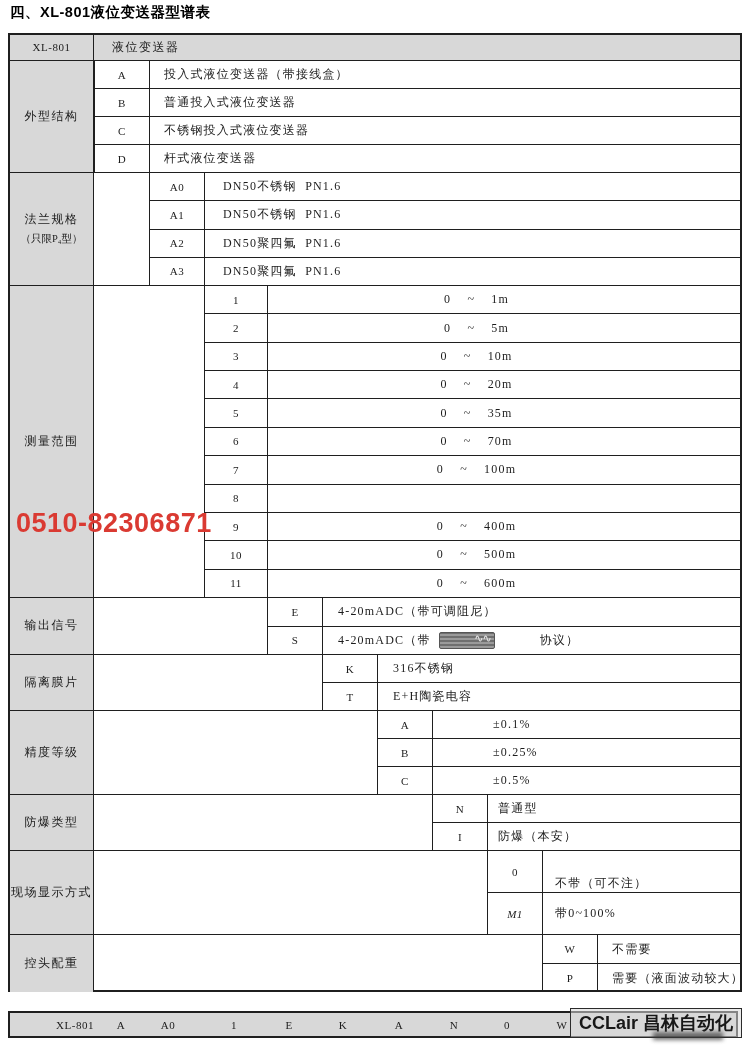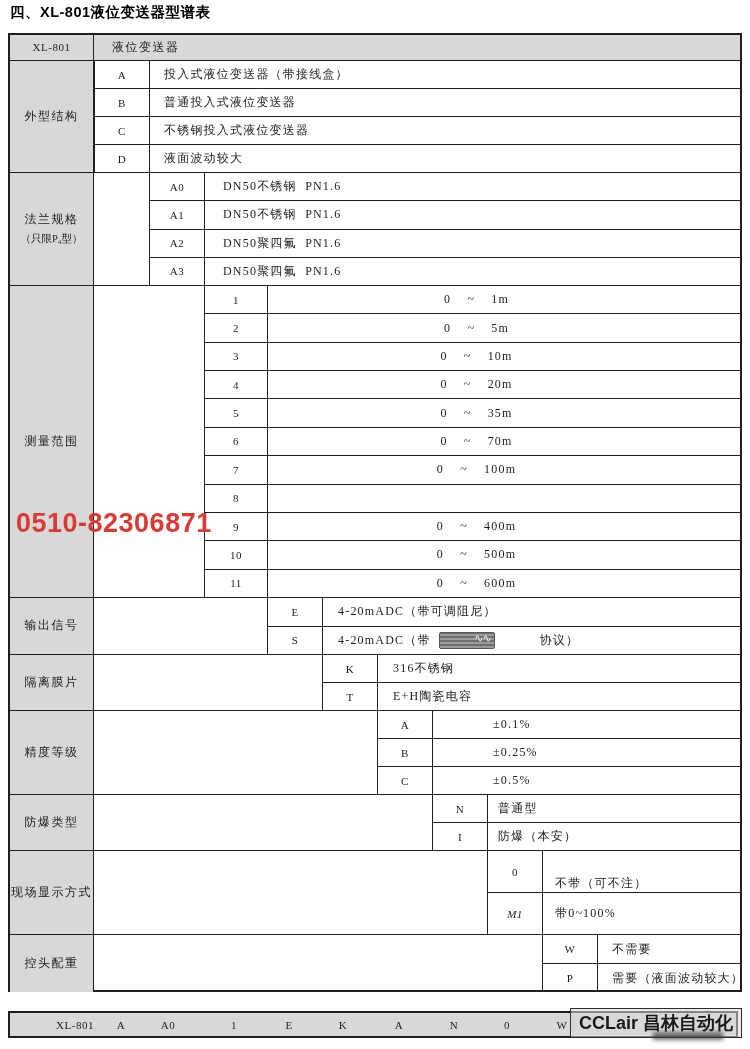--- a/index.html
+++ b/index.html
@@ -131,21 +131,21 @@
         <div class="row">
           <div class="code-cell" style="width: 55px;">
             <span>C</span>
           </div>
           <div class="desc-cell" style="padding-left: 14px;"><span>不锈钢投入式液位变送器</span></div>
         </div>
         <div class="row">
           <div class="code-cell" style="width: 55px;">
             <span>D</span>
           </div>
-          <div class="desc-cell" style="padding-left: 14px;"><span>液面波动较大</span></div>
+          <div class="desc-cell" style="padding-left: 14px;"><span>杆式液位变送器</span></div>
         </div>
       </div>
     </div>
     <div class="sec bordered" style="top: 137px; height: 113px;">
       <div class="cell label-cell">
         <span class="main">法兰规格</span>
         <span class="sub">（只限P₄型）</span>
       </div>
       <div class="rows" style="left: 139px;">
         <div class="row">

